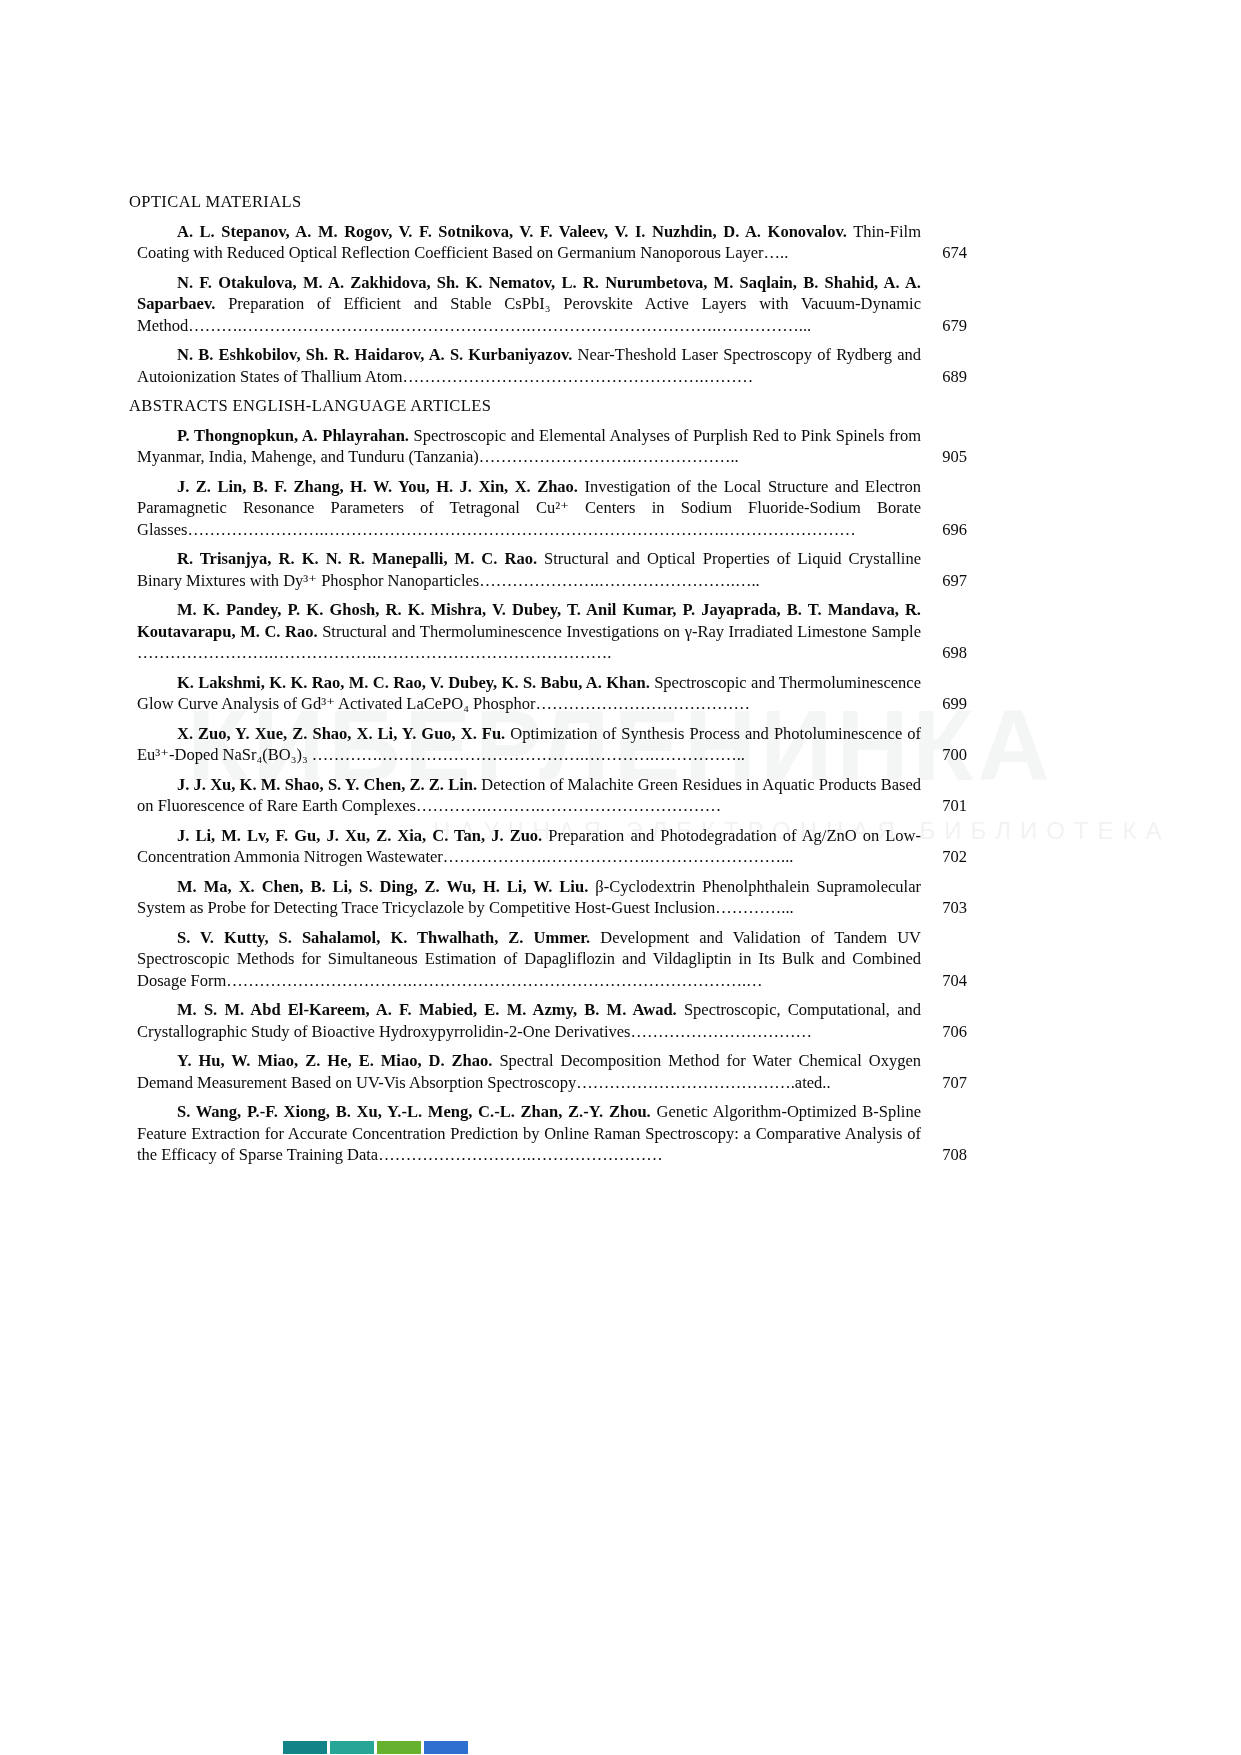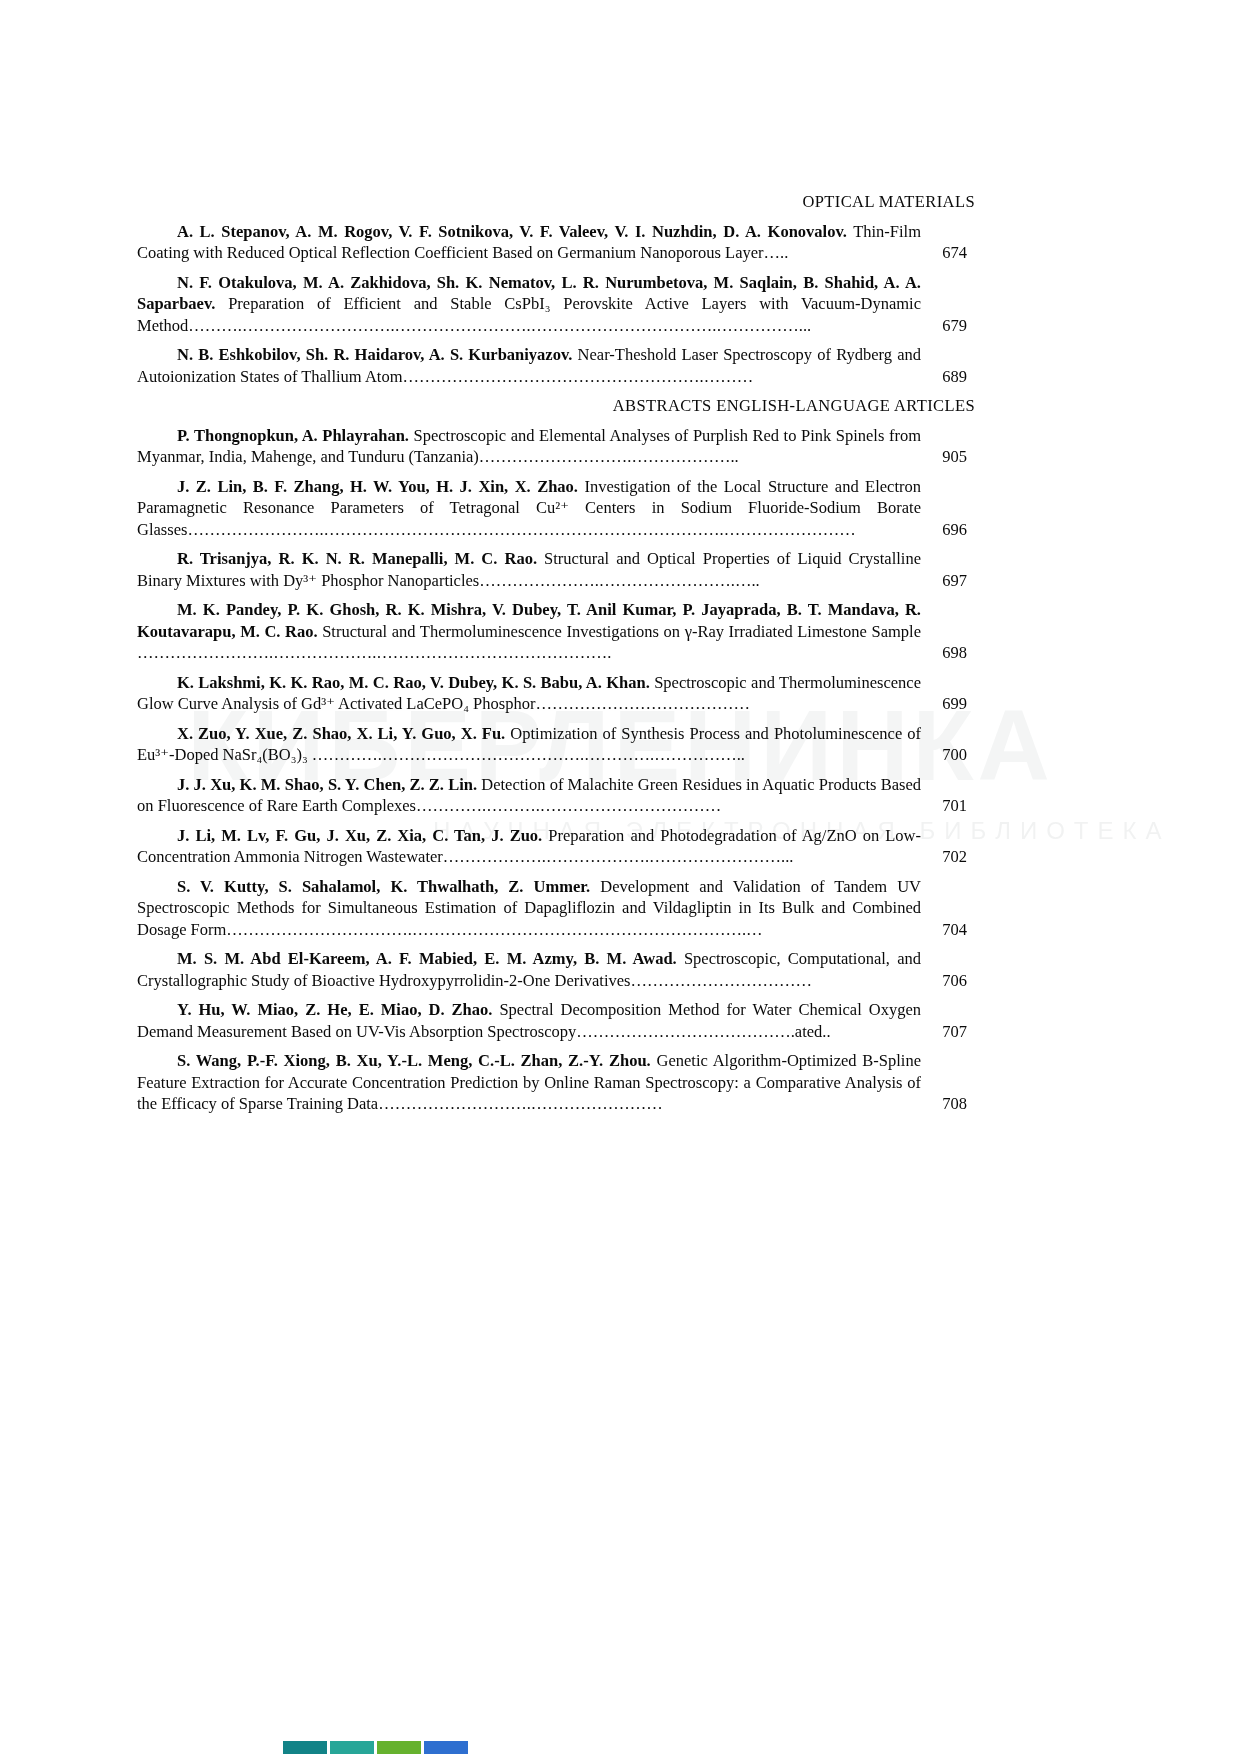--- a/index.html
+++ b/index.html
@@ -17,21 +17,21 @@
   }
   .content {
     position: absolute;
     left: 129px;
     top: 186px;
     width: 846px;
     font-size: 16.5px;
     line-height: 21.5px;
   }
   .section-heading {
-    text-align: right;
+    text-align: left;
     margin: 5px 0 7px 0;
     letter-spacing: 0.4px;
     font-weight: normal;
     font-size: 16.5px;
   }
   .entry {
     position: relative;
     text-align: justify;
     padding-right: 46px;
     text-indent: 40px;
@@ -116,20 +116,21 @@
   <p class="entry"><span class="authors">M. K. Pandey, P. K. Ghosh, R. K. Mishra, V. Dubey, T. Anil Kumar, P. Jayaprada, B. T. Mandava, R. Koutavarapu, M. C. Rao.</span> <span class="title">Structural and Thermoluminescence Investigations on γ-Ray Irradiated Limestone Sample …………………….……………….…………………………………….</span><span class="page-num">698</span></p>
 
   <p class="entry"><span class="authors">K. Lakshmi, K. K. Rao, M. C. Rao, V. Dubey, K. S. Babu, A. Khan.</span> <span class="title">Spectroscopic and Thermoluminescence Glow Curve Analysis of Gd³⁺ Activated LaCePO₄ Phosphor…………………………………</span><span class="page-num">699</span></p>
 
   <p class="entry"><span class="authors">X. Zuo, Y. Xue, Z. Shao, X. Li, Y. Guo, X. Fu.</span> <span class="title">Optimization of Synthesis Process and Photoluminescence of Eu³⁺-Doped NaSr₄(BO₃)₃ ………….……………………………….………….……………..</span><span class="page-num">700</span></p>
 
   <p class="entry"><span class="authors">J. J. Xu, K. M. Shao, S. Y. Chen, Z. Z. Lin.</span> <span class="title">Detection of Malachite Green Residues in Aquatic Products Based on Fluorescence of Rare Earth Complexes………….……….……………………………</span><span class="page-num">701</span></p>
 
   <p class="entry"><span class="authors">J. Li, M. Lv, F. Gu, J. Xu, Z. Xia, C. Tan, J. Zuo.</span> <span class="title">Preparation and Photodegradation of Ag/ZnO on Low-Concentration Ammonia Nitrogen Wastewater……………….……………….……………………...</span><span class="page-num">702</span></p>
 
+  <p class="entry"><span class="authors">M. Ma, X. Chen, B. Li, S. Ding, Z. Wu, H. Li, W. Liu.</span> <span class="title">β-Cyclodextrin Phenolphthalein Supramolecular System as Probe for Detecting Trace Tricyclazole by Competitive Host-Guest Inclusion…………...</span><span class="page-num">703</span></p>
 
   <p class="entry"><span class="authors">S. V. Kutty, S. Sahalamol, K. Thwalhath, Z. Ummer.</span> <span class="title">Development and Validation of Tandem UV Spectroscopic Methods for Simultaneous Estimation of Dapagliflozin and Vildagliptin in Its Bulk and Combined Dosage Form…………………………….…………………………………………………….…</span><span class="page-num">704</span></p>
 
 
   <p class="entry"><span class="authors">M. S. M. Abd El-Kareem, A. F. Mabied, E. M. Azmy, B. M. Awad.</span> <span class="title">Spectroscopic, Computational, and Crystallographic Study of Bioactive Hydroxypyrrolidin-2-One Derivatives……………………………</span><span class="page-num">706</span></p>
 
   <p class="entry"><span class="authors">Y. Hu, W. Miao, Z. He, E. Miao, D. Zhao.</span> <span class="title">Spectral Decomposition Method for Water Chemical Oxygen Demand Measurement Based on UV-Vis Absorption Spectroscopy………………………………….ated..</span><span class="page-num">707</span></p>
 
   <p class="entry"><span class="authors">S. Wang, P.-F. Xiong, B. Xu, Y.-L. Meng, C.-L. Zhan, Z.-Y. Zhou.</span> <span class="title">Genetic Algorithm-Optimized B-Spline Feature Extraction for Accurate Concentration Prediction by Online Raman Spectroscopy: a Comparative Analysis of the Efficacy of Sparse Training Data……………………….……………………</span><span class="page-num">708</span></p>
 </div>

